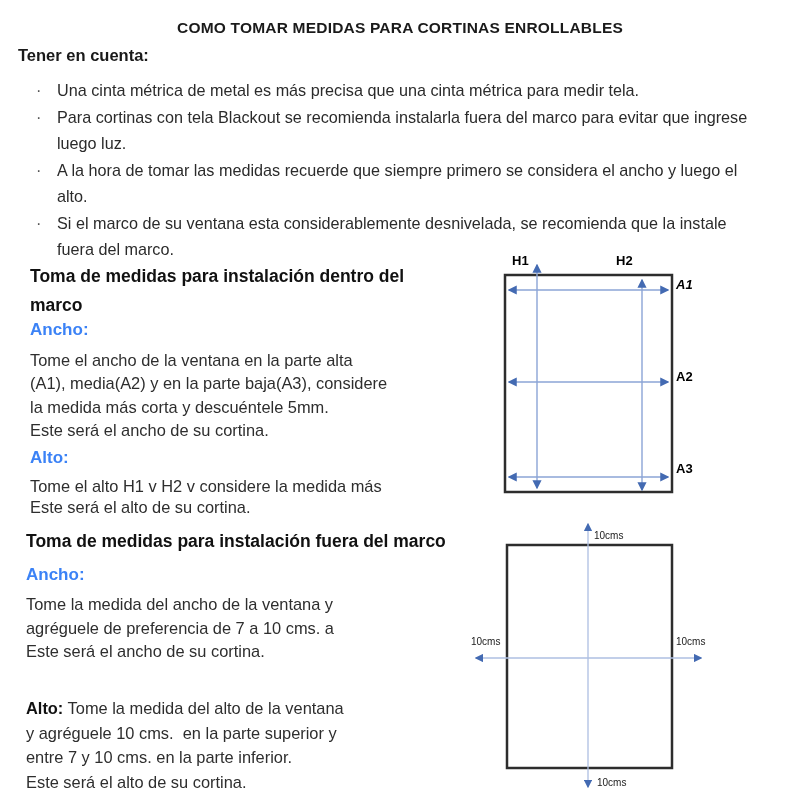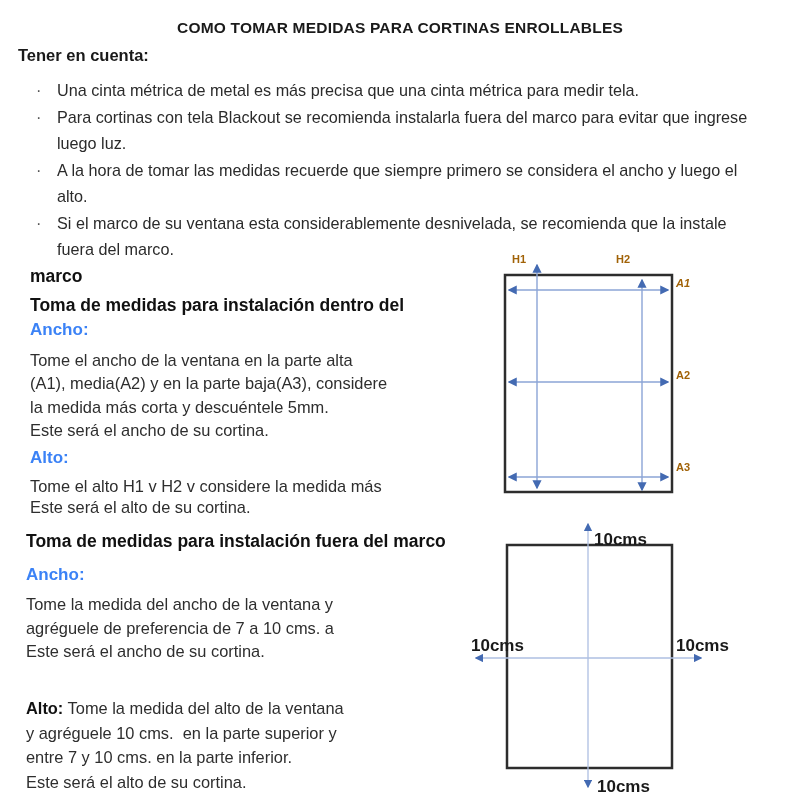--- a/index.html
+++ b/index.html
@@ -30,22 +30,22 @@
   .p-alto1 .ln{line-height:21px;}
   .p-ancho2{left:26px;top:565px;}
   .p-ancho2 .sublabel{margin-bottom:8px;}
   .p-ancho2 .ln{line-height:23.5px;}
   .p-alto2{left:26px;top:696px;}
   .p-alto2 .ln{line-height:24.5px;}
   .inline-label{font-weight:bold;color:#111;}
   .diagram{overflow:visible;}
   .d1{left:460px;top:245px;width:340px;height:260px;}
   .d2{left:460px;top:510px;width:340px;height:290px;}
-  .dlbl{position:absolute;font-weight:bold;color:#a16207;font-size:11px;line-height:1;}
-  .dlbl-sm{position:absolute;font-weight:bold;color:#1a1a1a;font-size:17px;line-height:1;}
+  .dlbl{position:absolute;font-weight:bold;color:#000000;font-size:13px;line-height:1;}
+  .dlbl-sm{position:absolute;font-weight:normal;color:#1a1a1a;font-size:10px;line-height:1;}
   svg{position:absolute;left:0;top:0;}
 </style>
 </head>
 <body>
 
 <div>
 
   <div class="abs title">COMO TOMAR MEDIDAS PARA CORTINAS ENROLLABLES</div>
 
   <div class="abs tener">Tener en cuenta:</div>
@@ -74,22 +74,22 @@
     <div class="bi">
       <span class="dot">·</span>
       <div>
         <div class="ln">Si el marco de su ventana esta considerablemente desnivelada, se recomienda que la instale</div>
         <div class="ln">fuera del marco.</div>
       </div>
     </div>
   </div>
 
   <div class="abs sechead sec1">
+    <div class="ln">Toma de medidas para instalación dentro del</div>
     <div class="ln">marco</div>
-    <div class="ln">Toma de medidas para instalación dentro del</div>
   </div>
 
   <div class="abs para p-ancho1">
     <span class="sublabel">Ancho:</span>
     <div class="ln">Tome el ancho de la ventana en la parte alta</div>
     <div class="ln">(A1), media(A2) y en la parte baja(A3), considere</div>
     <div class="ln">la medida más corta y descuéntele 5mm.</div>
     <div class="ln">Este será el ancho de su cortina.</div>
   </div>
 

